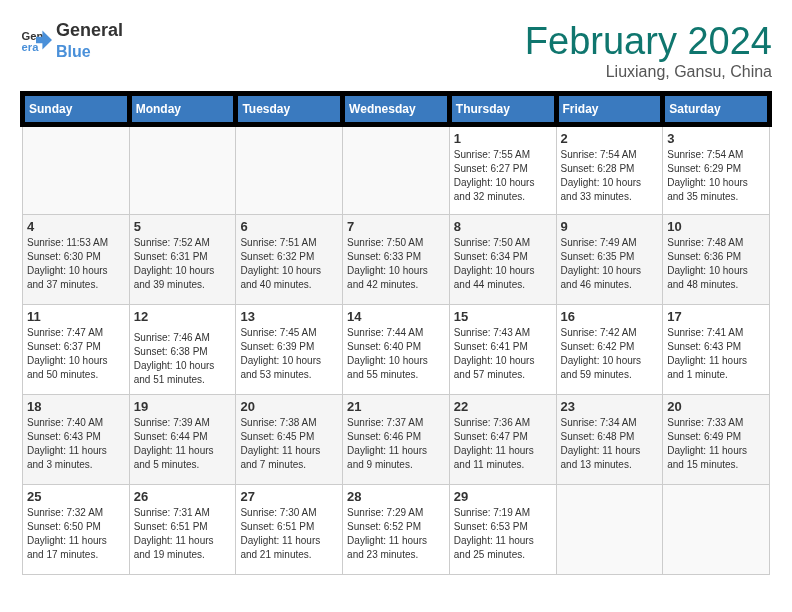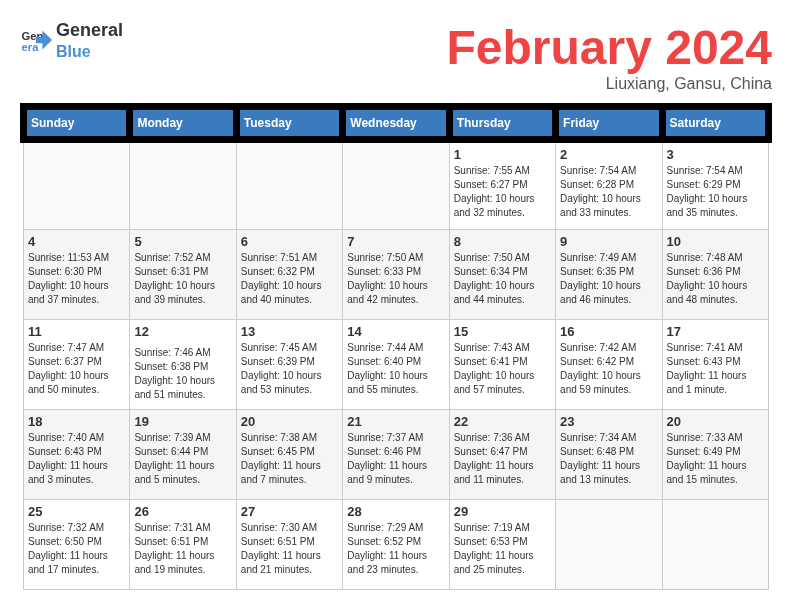--- a/index.html
+++ b/index.html
@@ -22,41 +22,41 @@
       gap: 4px;
     }
     .logo-icon {
       width: 32px;
       height: 32px;
     }
     .title-section {
       text-align: right;
     }
     .month-title {
-      font-size: 48px;
-      font-weight: bold;
-      color: #ef4444;
+      font-size: 38px;
+      font-weight: normal;
+      color: #0f766e;
     }
     .location-title {
       font-size: 16px;
       color: #555;
     }
     .calendar {
       width: 100%;
       border-collapse: collapse;
       font-size: 11px;
     }
     .calendar th {
       background-color: #3a7abf;
       color: #fff;
       padding: 6px 4px;
       text-align: left;
       font-size: 12px;
       font-weight: bold;
-      border: 7px solid #000000;
+      border: 5px solid #000000;
     }
     .calendar td {
       border: 1px solid #ccc;
       padding: 4px;
       vertical-align: top;
       width: calc(100% / 7);
       height: 90px;
       background: #fff;
     }
     .calendar td.empty {

